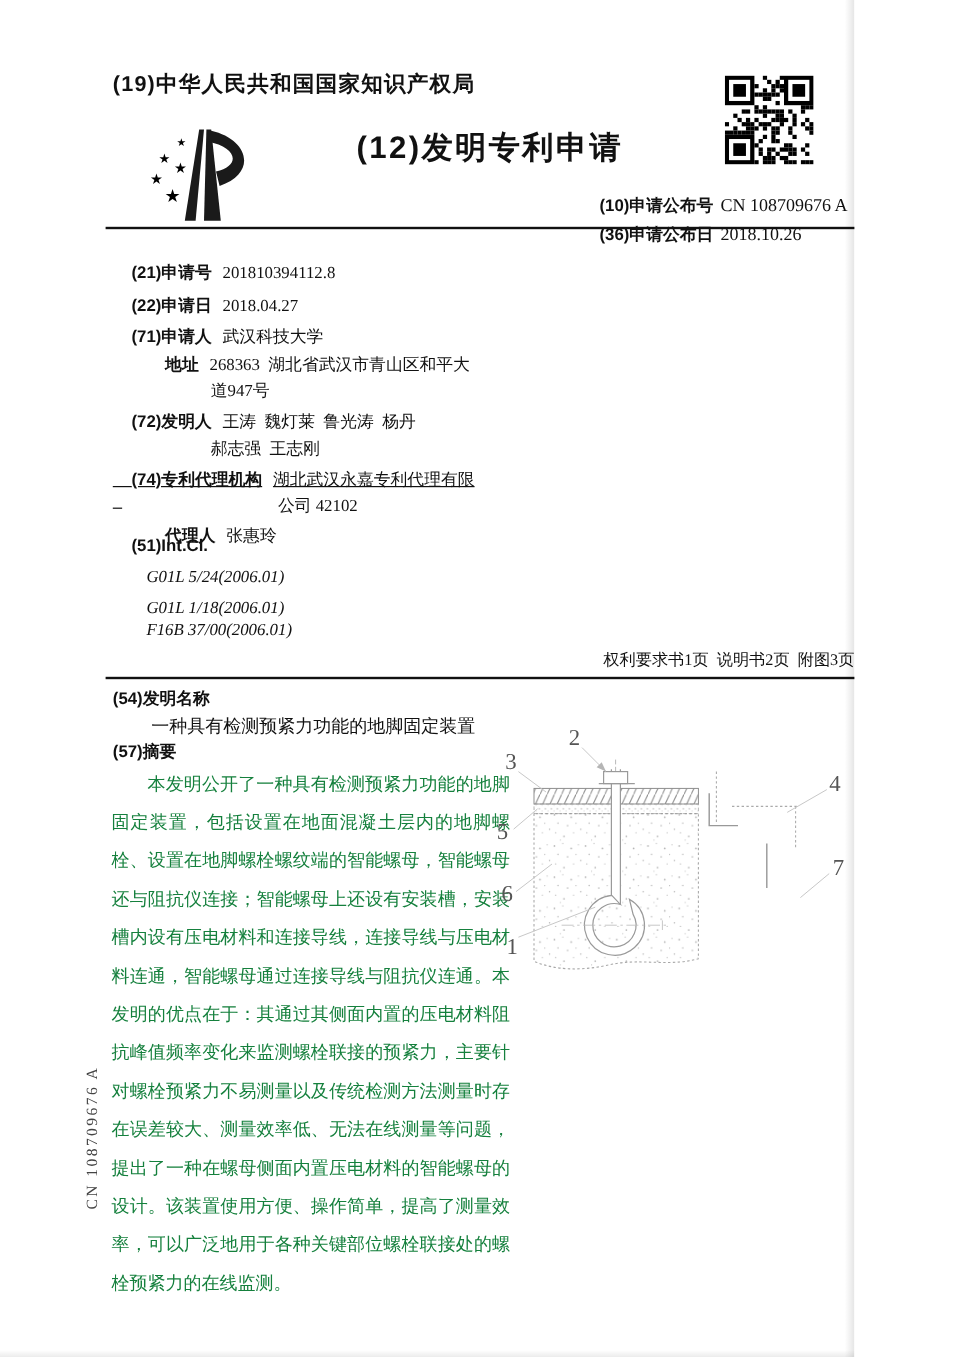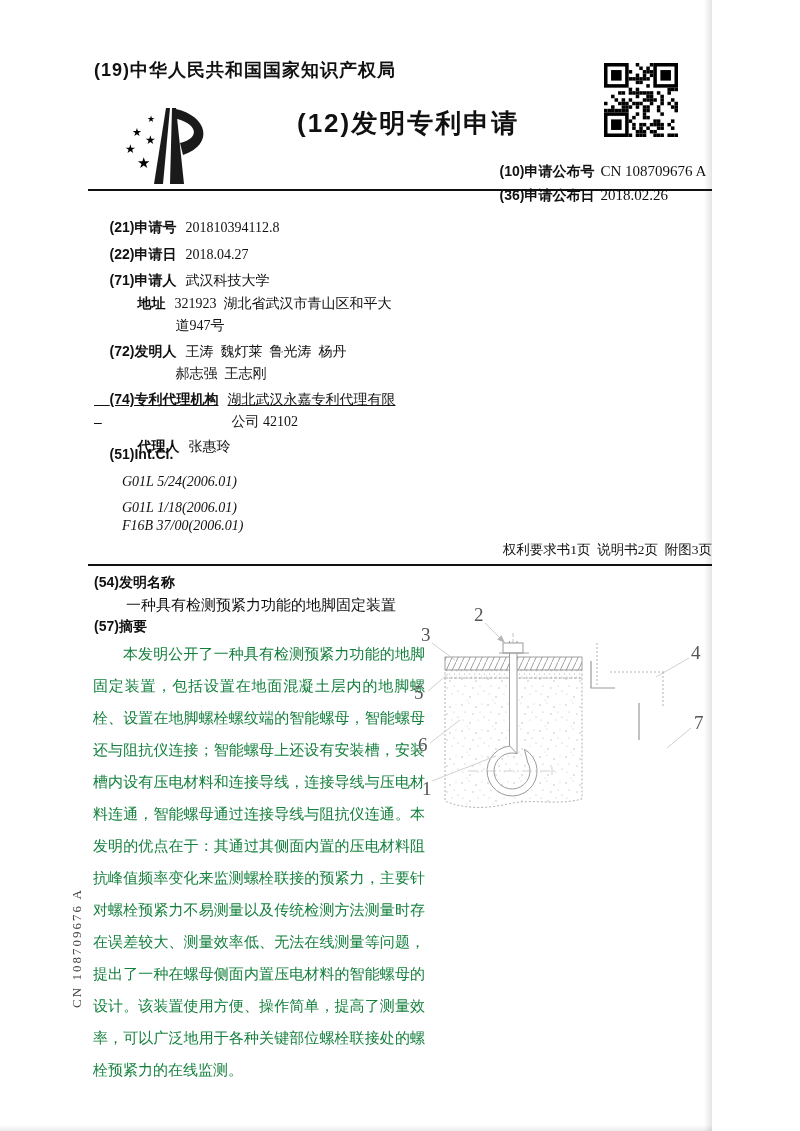--- a/index.html
+++ b/index.html
@@ -189,36 +189,36 @@
         <rect x="0" y="49.33333333333333" width="24.67" height="24.67"></rect>
         <rect x="3.52" y="52.86" width="17.62" height="17.62" fill="#fff"></rect>
         <rect x="7.05" y="56.38" width="10.57" height="10.57" fill="#000"></rect>
       </svg>
   </div>
 
   <div class="abs publine" style="left:484px;top:147px;">
     <span class="lbl">(10)申请公布号</span><span class="val" style="margin-left:6px;">CN 108709676 A</span>
   </div>
   <div class="abs publine" style="left:484px;top:171px;">
-    <span class="lbl">(36)申请公布日</span><span class="val" style="margin-left:6px;">2018.02.26</span>
+    <span class="lbl">(36)申请公布日</span><span class="val" style="margin-left:6px;">2018.10.26</span>
   </div>
 
   <div class="hr" style="top:189px;"></div>
 
   <div class="row" style="left:94px;top:203px;">
     <span class="lbl">(21)申请号</span><span class="val">201810394112.8</span>
   </div>
   <div class="row" style="left:94px;top:230px;">
     <span class="lbl">(22)申请日</span><span class="val">2018.04.27</span>
   </div>
   <div class="row" style="left:94px;top:256px;">
     <span class="lbl">(71)申请人</span><span class="val">武汉科技大学</span>
   </div>
   <div class="row" style="left:122px;top:279px;">
-    <span class="lbl">地址</span><span class="val">321923  湖北省武汉市青山区和平大</span>
+    <span class="lbl">地址</span><span class="val">268363  湖北省武汉市青山区和平大</span>
   </div>
   <div class="row" style="left:160px;top:301px;">
     <span class="val" style="margin-left:0;">道947号</span>
   </div>
   <div class="row" style="left:94px;top:327px;">
     <span class="lbl">(72)发明人</span><span class="val">王涛  魏灯莱  鲁光涛  杨丹</span>
   </div>
   <div class="row" style="left:160px;top:349px;">
     <span class="val" style="margin-left:0;">郝志强  王志刚</span>
   </div>

